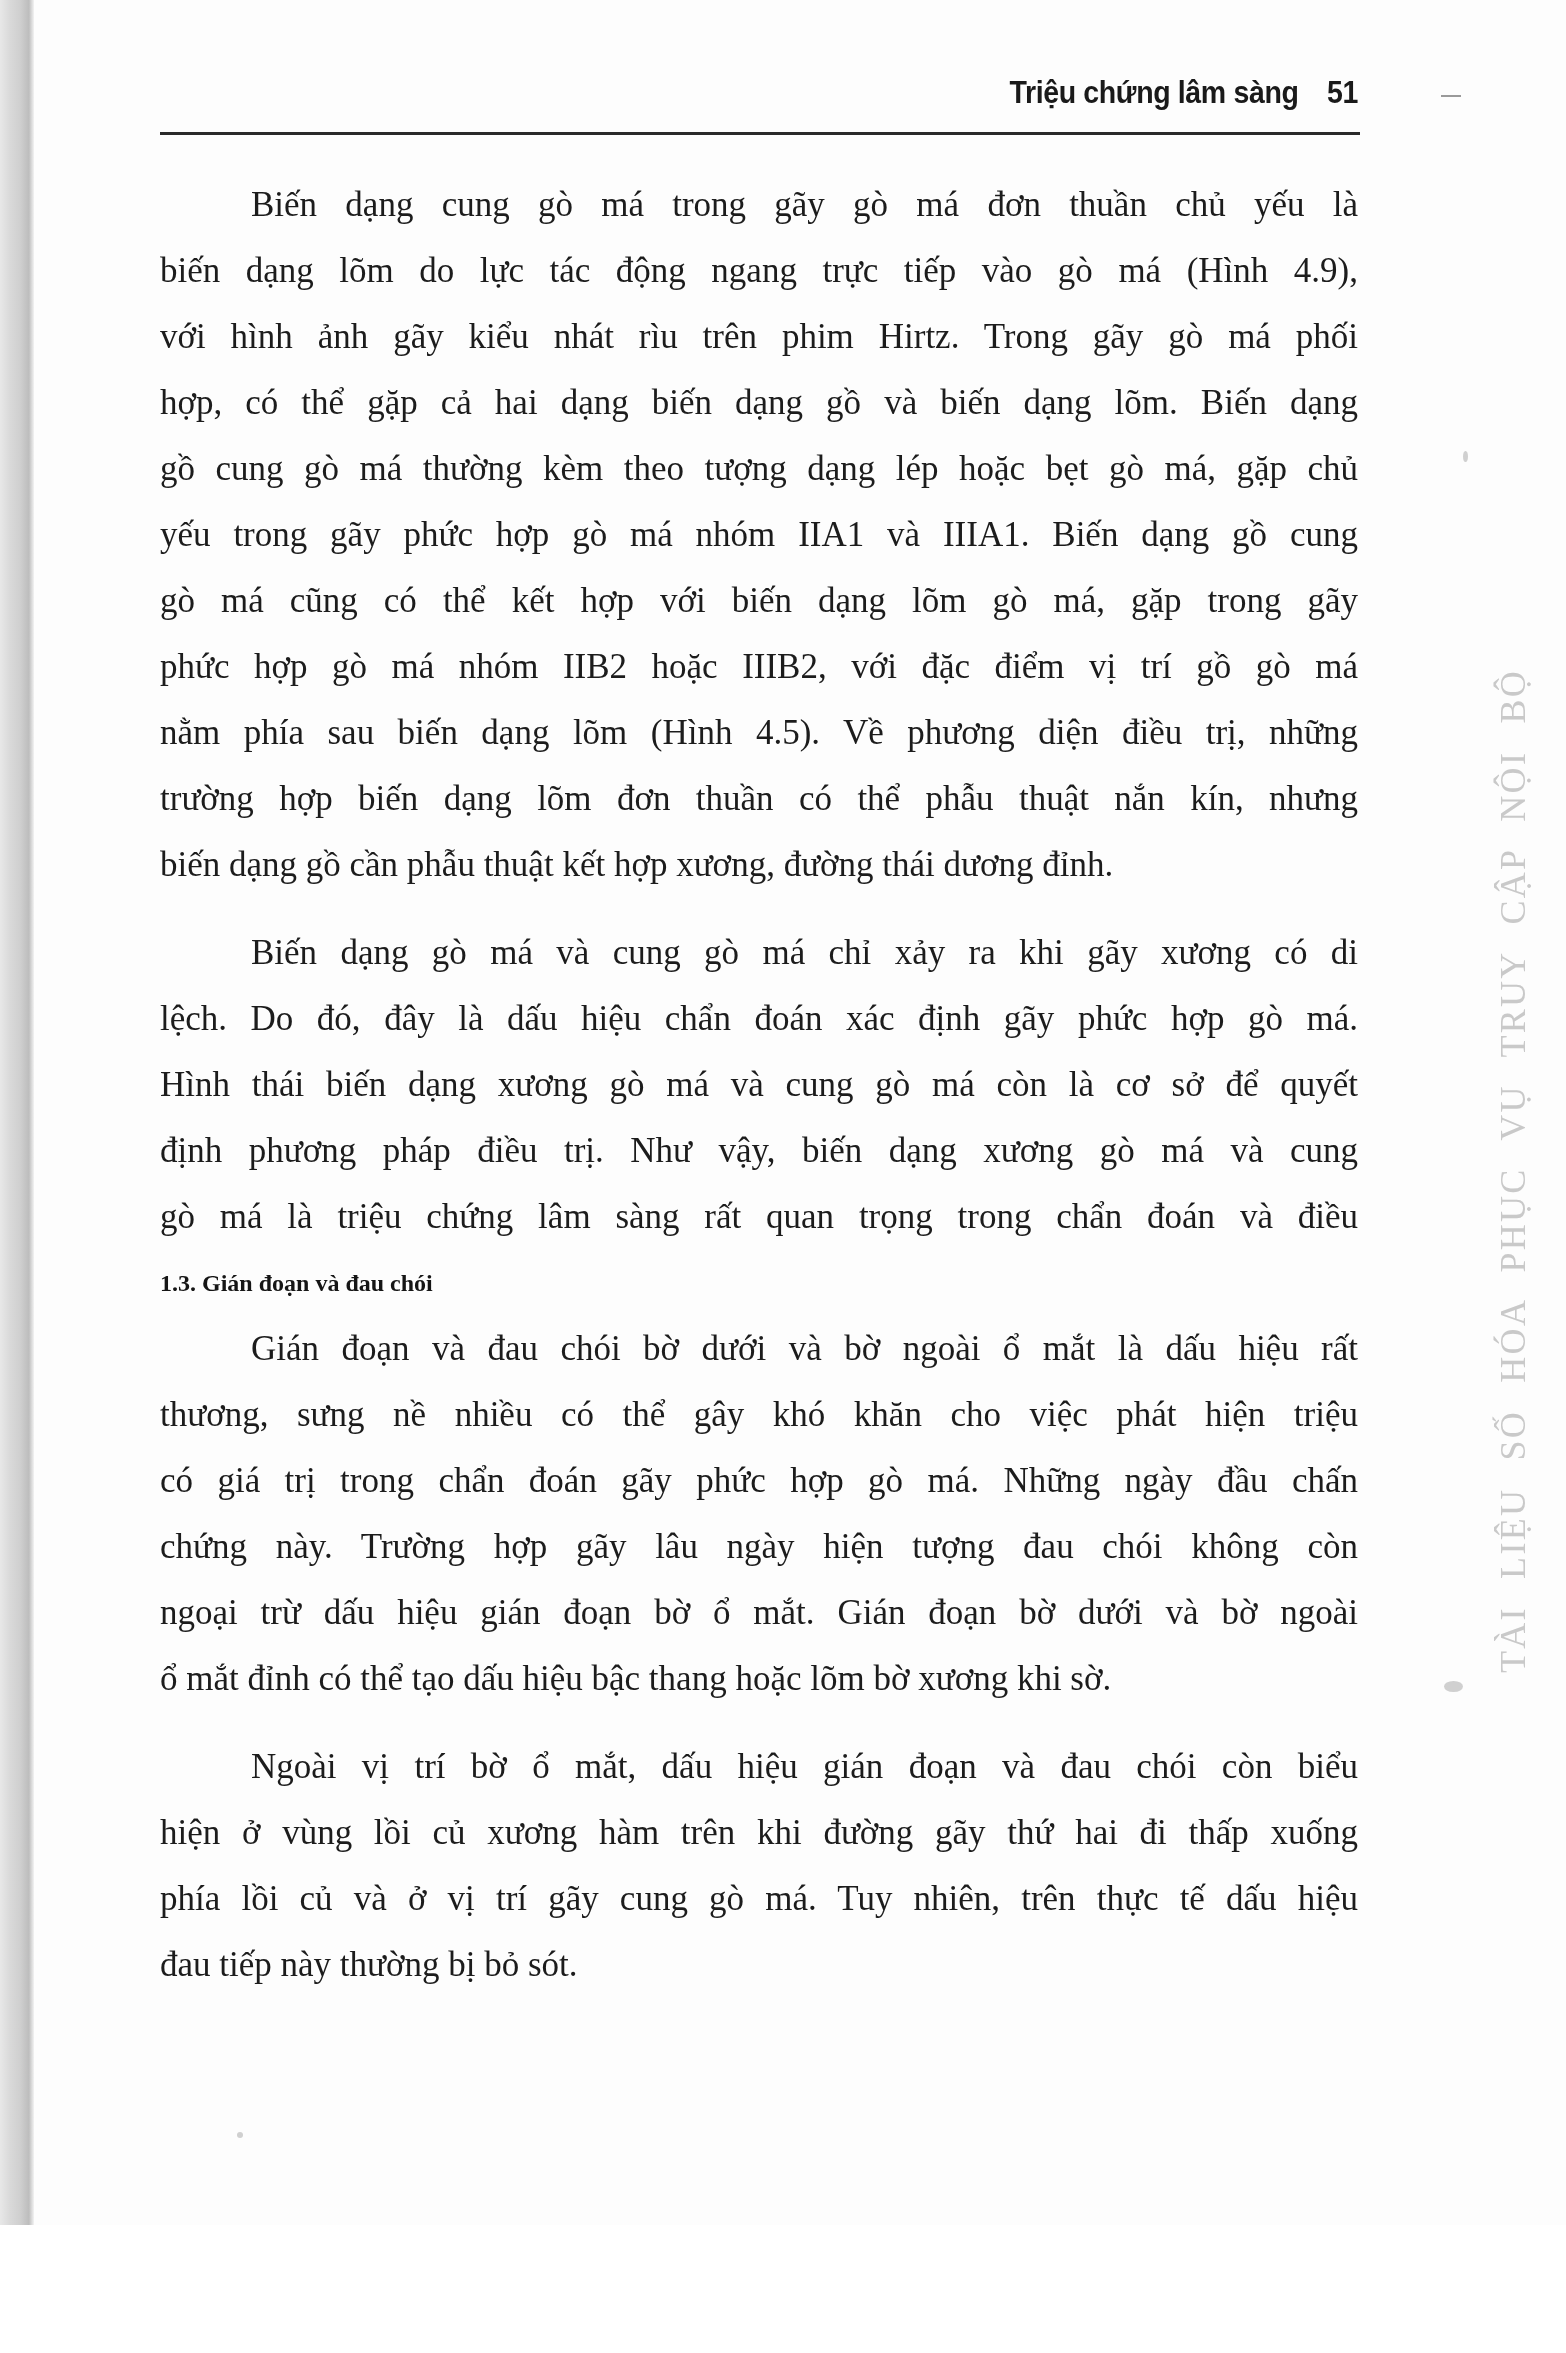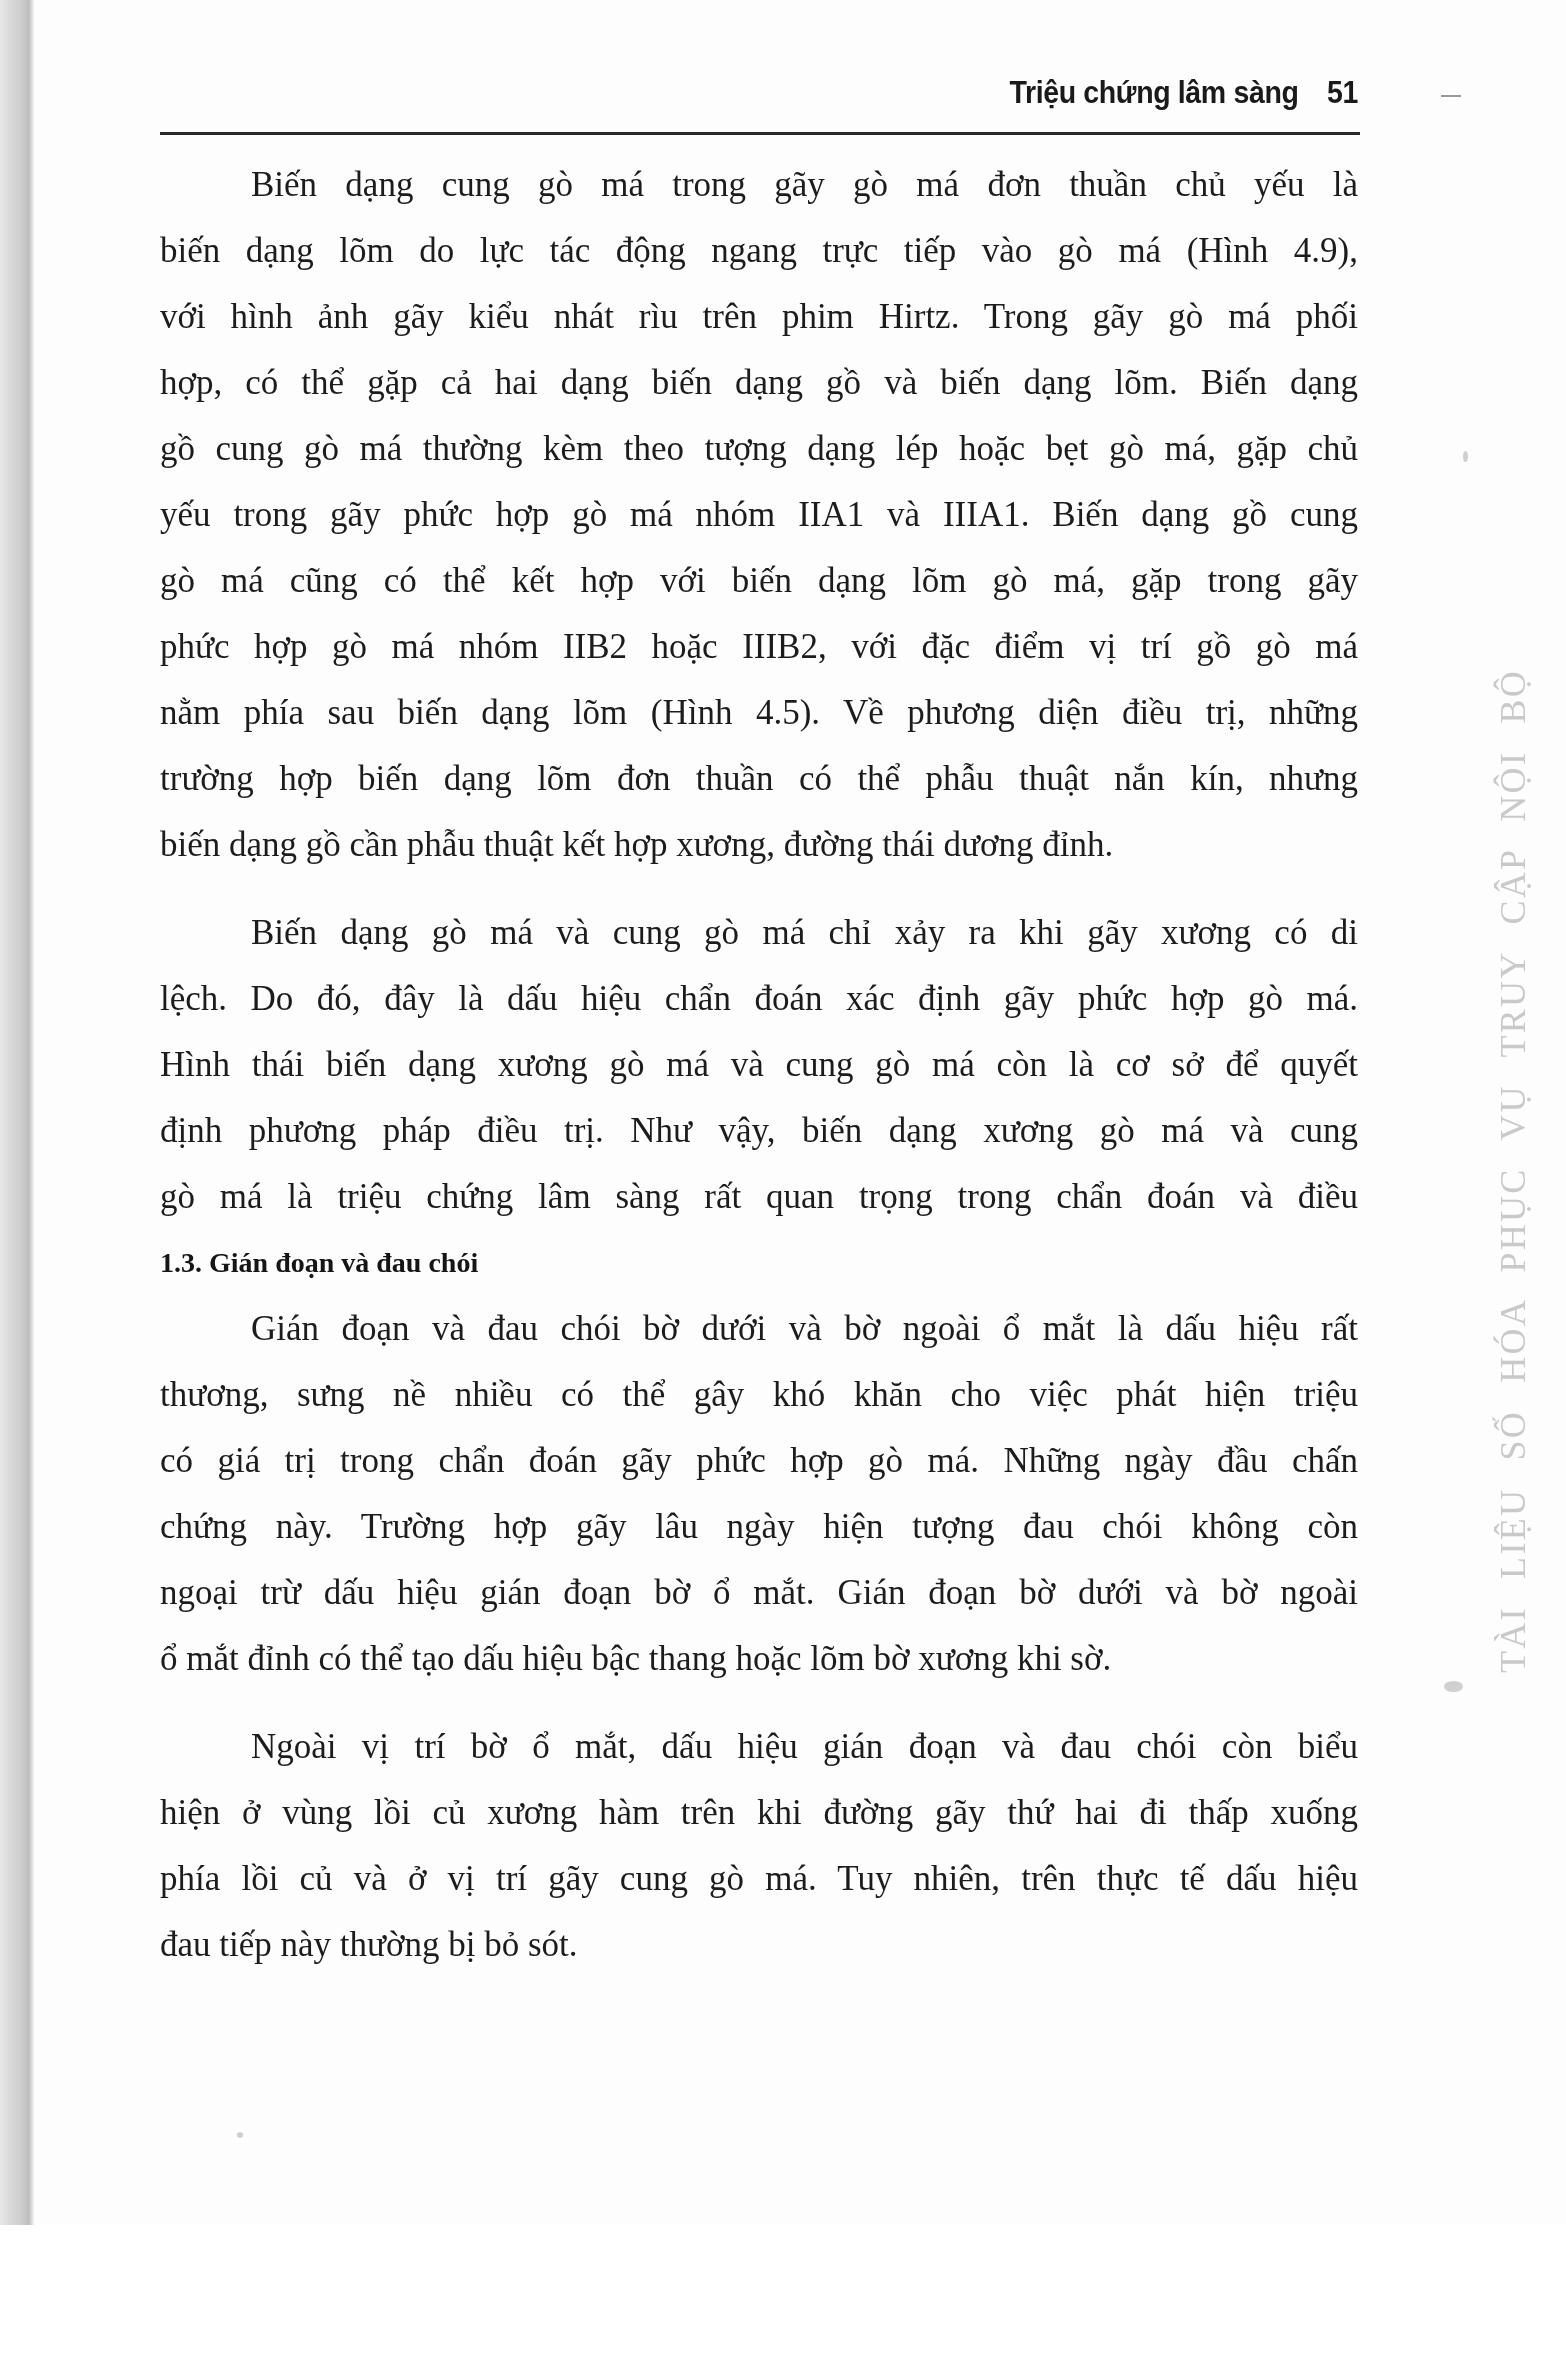--- a/index.html
+++ b/index.html
@@ -65,21 +65,21 @@
     position: absolute;
     left: 1441px;
     top: 95px;
     width: 20px;
     height: 2.3px;
     background: #9a9a9a;
   }
   .body-text {
     position: absolute;
     left: 160px;
-    top: 152px;
+    top: 172px;
     width: 1198px;
     font-family: "Liberation Serif", serif;
     font-size: 35px;
     color: #1c1c1c;
   }
   .line {
     display: block;
     height: 66px;
     line-height: 66px;
     white-space: nowrap;
@@ -88,21 +88,21 @@
   }
   .line.indent { padding-left: 91px; }
   .line.last { text-align-last: left; }
   .para-gap { height: 22px; }
   .section-heading {
     display: block;
     height: 66px;
     line-height: 66px;
     font-family: "Liberation Serif", serif;
     font-weight: bold;
-    font-size: 28px;
+    font-size: 24px;
     color: #151515;
   }
   .watermark {
     position: absolute;
     left: 1492px;
     top: 1673px;
     transform-origin: left top;
     transform: rotate(-90deg);
     font-family: "Liberation Serif", serif;
     font-size: 36px;

